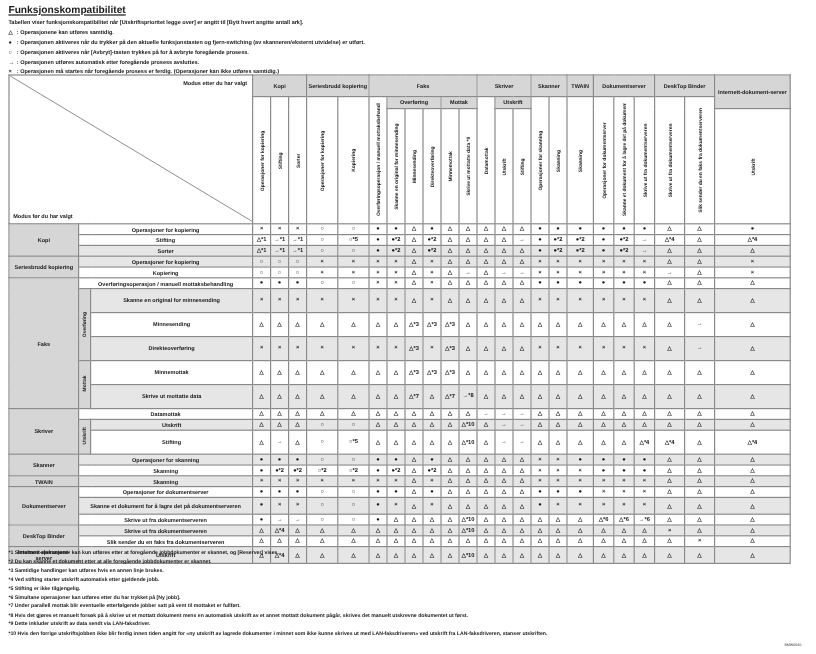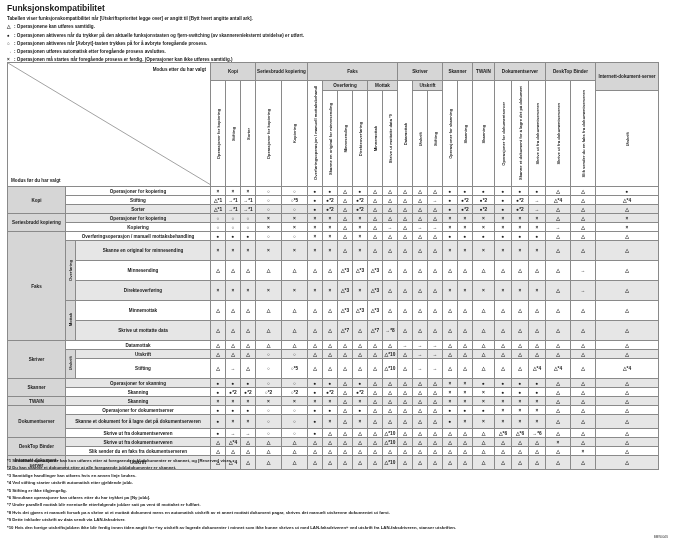--- a/index.html
+++ b/index.html
@@ -1,17 +1,17 @@
 <!DOCTYPE html>
 <html><head>
 <meta charset="utf-8">
 <style>
   html, body { margin: 0; padding: 0; background: #ffffff; }
   body { width: 680px; height: 545px; overflow: hidden; font-family: "Liberation Sans", sans-serif; color: #1a1a1a; position: relative; }
-  .title { position: absolute; left: 7px; top: 3px; font-size: 8.5px; font-weight: bold; }
+  .title { position: absolute; left: 7px; top: 3px; font-size: 8.5px; font-weight: bold; text-decoration: underline; }
   .intro { position: absolute; left: 7px; top: 15px; font-size: 4.6px; line-height: 8.3px; font-weight: bold; }
   .intro .sym { display: inline-block; width: 7px; }
   table.compat { position: absolute; left: 7px; top: 62px; border-collapse: collapse; font-size: 4.3px; font-weight: bold; table-layout: fixed; }
   table.compat td, table.compat th { border: 1px solid #8a8a8a; padding: 0; text-align: center; vertical-align: middle; overflow: hidden; }
   th.grp { background: #d6d6d6; height: 17px; font-size: 4.6px; }
   th.sub { background: #d6d6d6; height: 9px; font-size: 4.6px; }
   th.vert { height: 95px; background: #fff; font-weight: bold; vertical-align: bottom; }
   th.vert span { display: inline-block; writing-mode: vertical-rl; transform: rotate(180deg); white-space: nowrap; font-size: 4.1px; padding-bottom: 2px; max-height: 92px; overflow: hidden; }
   th.corner { background: #fff; position: relative; border-right: 1px solid #8a8a8a; }
   .corner-top { position: absolute; right: 4px; top: 4px; font-size: 4.6px; }

